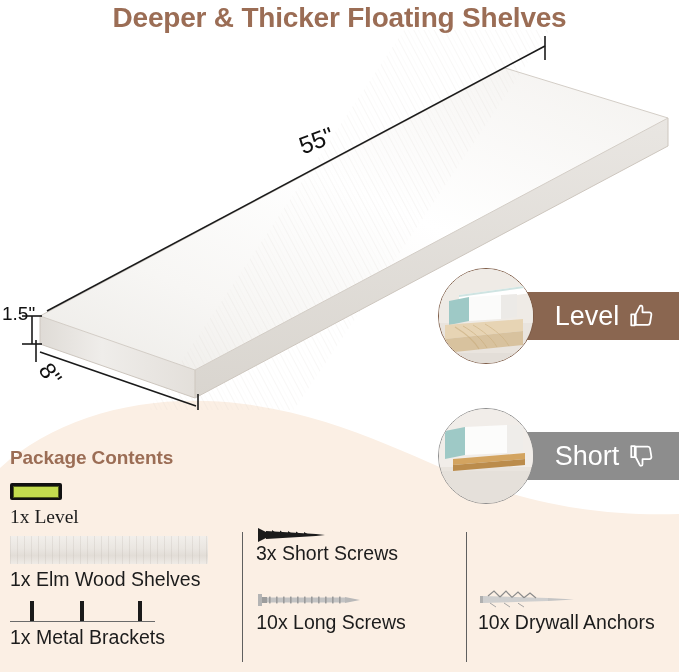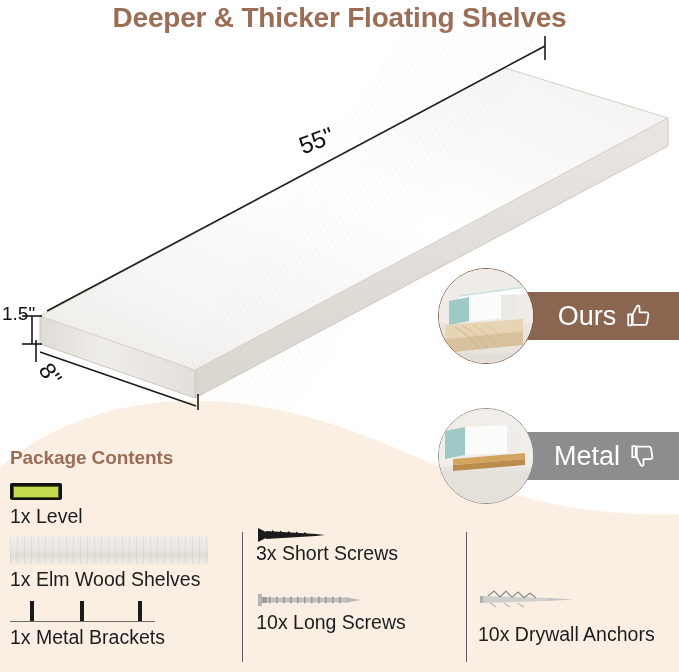--- a/index.html
+++ b/index.html
@@ -157,21 +157,21 @@
     <line x1="36" y1="310" x2="36" y2="332" stroke="#1a1a1a" stroke-width="1.6"></line>
     <line x1="198" y1="364" x2="198" y2="388" stroke="#1a1a1a" stroke-width="1.6"></line>
   </svg>
 
   <div class="dim dim-55">55"</div>
   <div class="dim dim-15">1.5"</div>
   <div class="dim dim-8">8"</div>
 
   <div class="cmp cmp-ours">
     <div class="cmp-banner">
-      <span class="lbl">Ours</span>
+      <span class="lbl">Level</span>
       <svg width="30" height="30" viewBox="0 0 24 24">
         <path d="M7 10.5 L10.2 4.3 C10.6 3.3 12.4 3.5 12.4 5 L12.4 9 L17.8 9 C19 9 19.7 9.9 19.5 11 L18.4 17.6 C18.25 18.5 17.6 19.1 16.7 19.1 L7 19.1 Z M3.4 10.6 L6.2 10.6 L6.2 19.4 L3.4 19.4 Z" fill="none" stroke="#ffffff" stroke-width="1.4" stroke-linejoin="round"></path>
       </svg>
     </div>
     <div class="cmp-photo">
       <svg width="96" height="96" viewBox="0 0 96 96">
         <rect width="96" height="96" fill="#e9e4de"></rect>
         <rect x="0" y="0" width="96" height="54" fill="#efebe6"></rect>
 
         <polygon points="20,26 92,16 92,24 20,34" fill="#ffffff"></polygon>
@@ -189,21 +189,21 @@
           <path d="M34,56 C44,62 52,68 58,78" stroke="#caad7c" stroke-width="1" fill="none"></path>
           <path d="M46,55 C56,61 64,67 70,77" stroke="#caad7c" stroke-width="1" fill="none"></path>
         </g>
         <rect x="0" y="84" width="96" height="12" fill="#e3ded8"></rect>
       </svg>
     </div>
   </div>
 
   <div class="cmp cmp-others">
     <div class="cmp-banner">
-      <span class="lbl">Metal</span>
+      <span class="lbl">Short</span>
       <svg width="30" height="30" viewBox="0 0 24 24">
         <path d="M7 13 L10.2 19.2 C10.6 20.2 12.4 20 12.4 18.5 L12.4 14.5 L17.8 14.5 C19 14.5 19.7 13.6 19.5 12.5 L18.4 5.9 C18.25 5 17.6 4.4 16.7 4.4 L7 4.4 Z M3.4 4.1 L6.2 4.1 L6.2 12.9 L3.4 12.9 Z" fill="none" stroke="#ffffff" stroke-width="1.4" stroke-linejoin="round"></path>
       </svg>
     </div>
     <div class="cmp-photo">
       <svg width="96" height="96" viewBox="0 0 96 96">
         <rect width="96" height="96" fill="#e9e4de"></rect>
         <rect x="0" y="0" width="96" height="58" fill="#f1ede9"></rect>
 
         <polygon points="6,22 26,18 26,46 6,50" fill="#9ec9c6"></polygon>
@@ -223,21 +223,21 @@
 
     <div class="divider div-1"></div>
     <div class="divider div-2"></div>
 
     <div class="pkg-col col-1">
 
       <div class="pkg-item" style="position:absolute;top:3px;left:0;">
         <div class="pkg-icon icon-level">
             <i></i>
           </div>
-        <div class="pkg-label" style="margin-top:7px;">1x Level</div>
+        <div class="pkg-label" style="margin-top:7px;font-family:Liberation Serif, serif;">1x Level</div>
       </div>
 
       <div class="pkg-item" style="position:absolute;top:56px;left:0;">
         <div class="pkg-icon icon-plank">
             <span></span>
           </div>
         <div class="pkg-label" style="margin-top:6px;">1x Elm Wood Shelves</div>
       </div>
 
       <div class="pkg-item" style="position:absolute;top:119px;left:0;">
@@ -314,19 +314,19 @@
               <path d="M34,8.4 L40,3 L46,8.8"></path>
               <path d="M46,8.8 L52,4 L58,9"></path>
             </g>
             <g fill="none" stroke="#9c9c9c" stroke-width="0.9">
               <path d="M12,14 L18,18"></path>
                 <path d="M26,14 L32,18"></path>
                 <path d="M40,14.2 L46,18"></path>
             </g>
           </svg>
         </div>
-        <div class="pkg-label" style="margin-top:16px;">10x Drywall Anchors</div>
+        <div class="pkg-label" style="margin-top:4px;">10x Drywall Anchors</div>
       </div>
 
     </div>
   </div>
 
 </div>
 
 </body></html>

